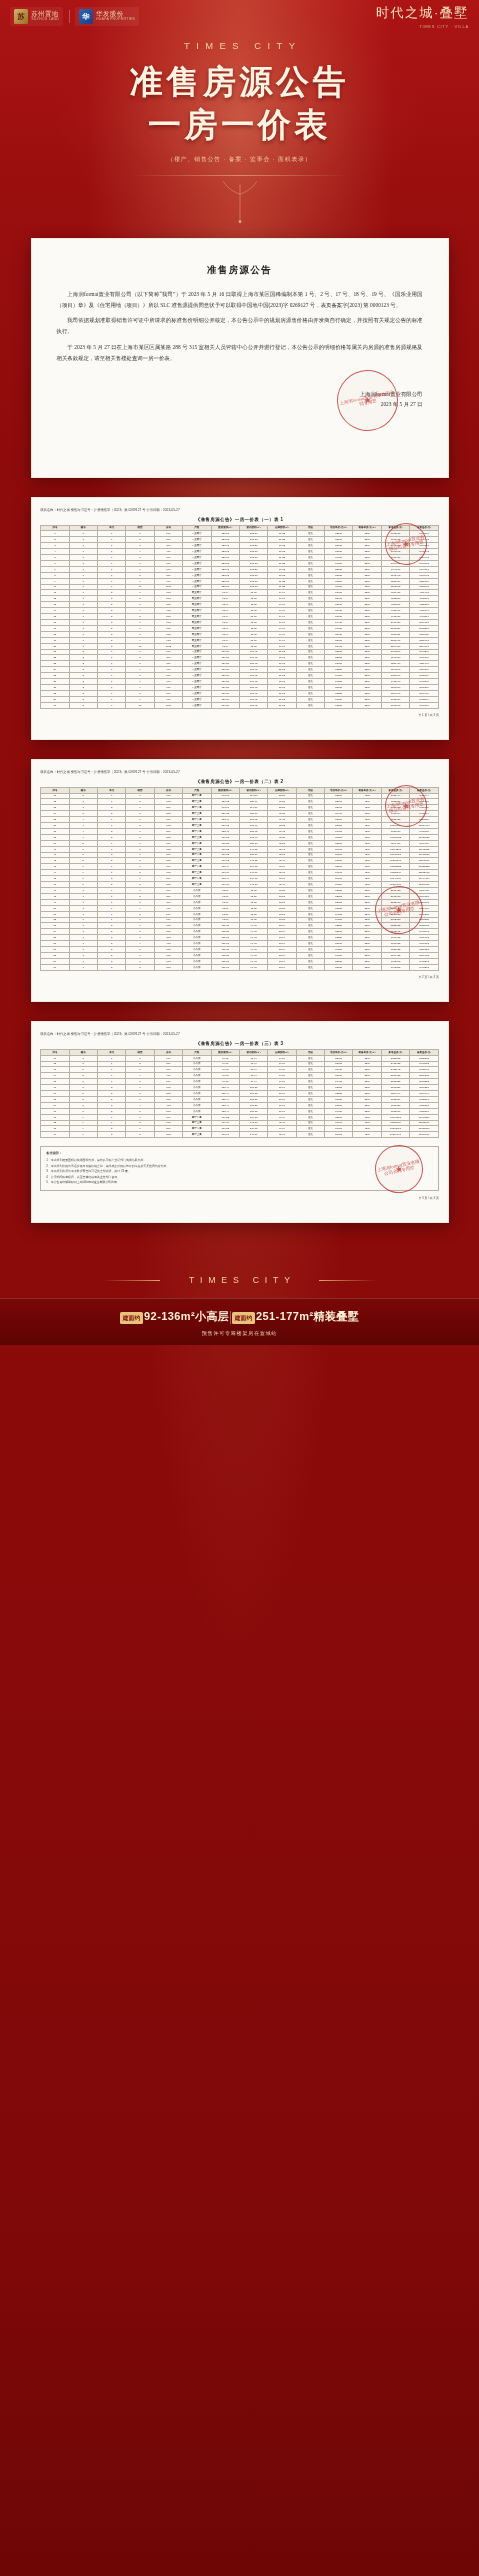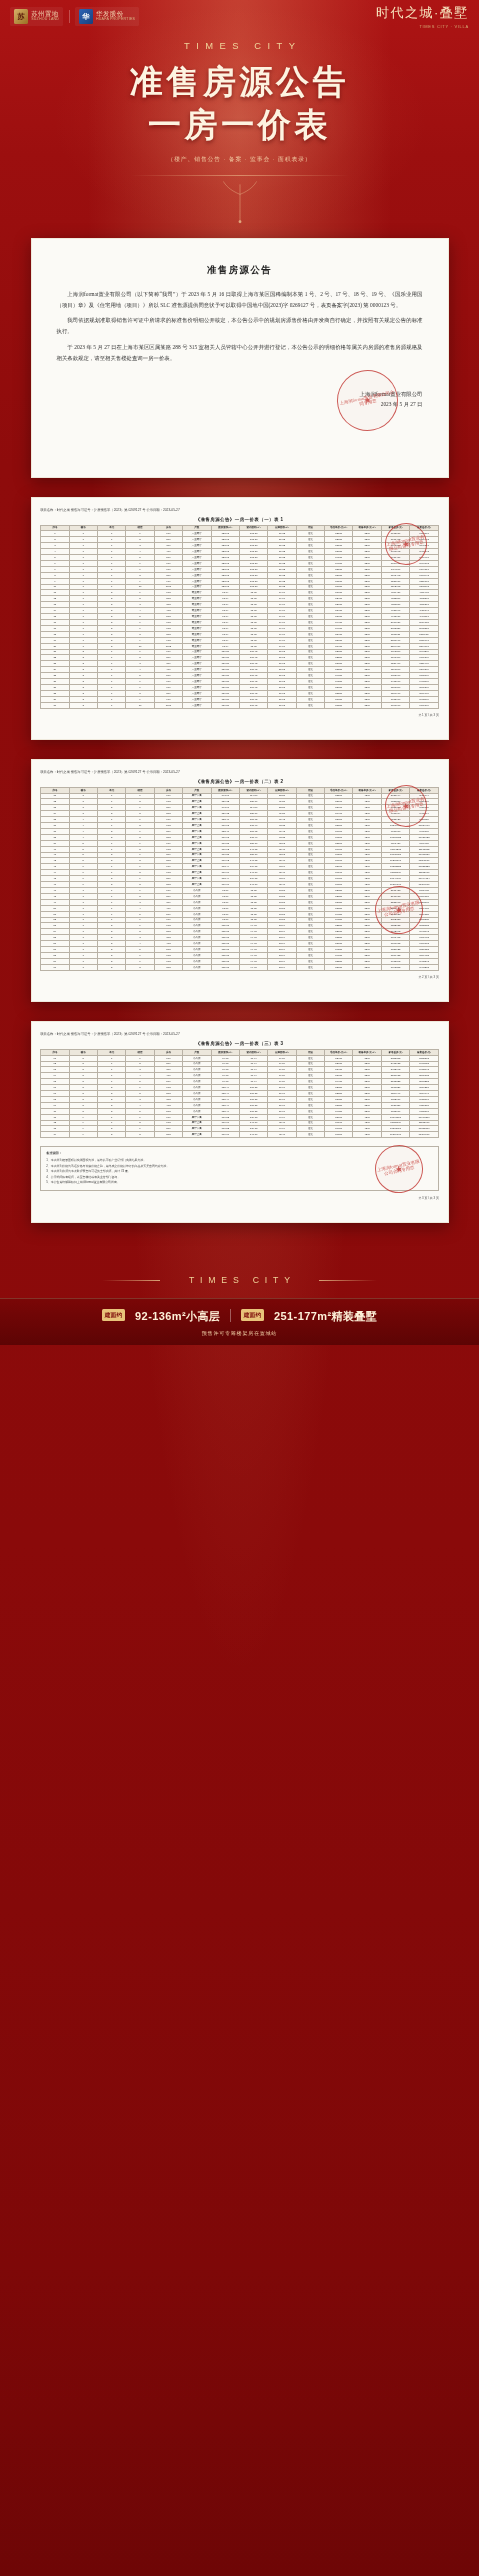--- a/index.html
+++ b/index.html
@@ -224,21 +224,21 @@
     background: linear-gradient(90deg, rgba(240,212,154,0), rgba(240,212,154,0.75));
   }
   .footer .timescity2:before { left: 102px; }
   .footer .timescity2:after { right: 102px; transform: scaleX(-1); }
   .footer-bar {
     background: linear-gradient(180deg,#7a0707,#5d0404);
     padding: 10.2px 7.3px 7.3px;
     border-top: 0.7px solid rgba(240,200,150,0.25);
   }
   .footer-line {
-    display:flex; align-items:flex-start; justify-content:center; gap:10px;
+    display:flex; align-items:flex-end; justify-content:center; gap:1px;
     font-size: 11px; font-weight:bold; color:#fdf0d8; letter-spacing:0.4px;
   }
   .footer-line .badge {
     background:#e8c37a; color:#7a0707; font-size:5.8px; padding:1.5px 2.9px; border-radius:1.5px;
     font-weight:bold; letter-spacing:0;
   }
   .footer-line .sep { width:0.7px; height:13px; background:rgba(255,255,255,0.35); }
   .footer-note {
     margin-top: 5.8px; font-size: 5.1px; color:#f0cfa6; letter-spacing:0.7px;
   }

